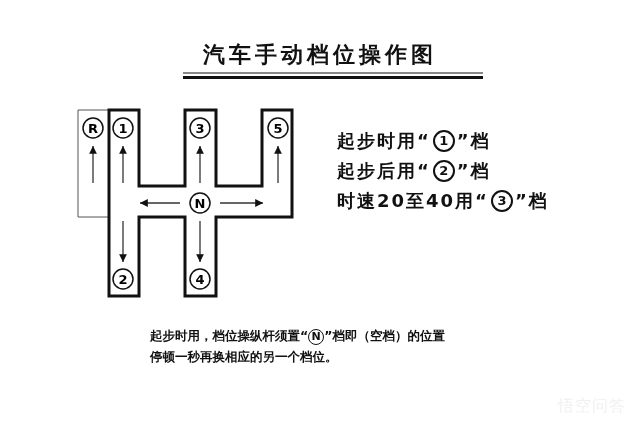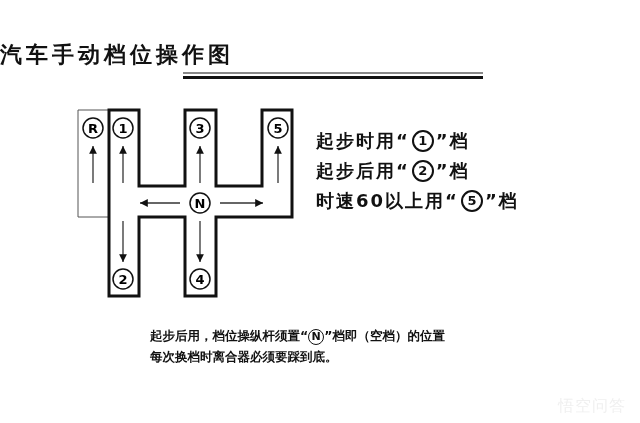--- a/index.html
+++ b/index.html
@@ -1,23 +1,23 @@
 <!DOCTYPE html>
 <html><head>
 <meta charset="utf-8">
 <style>
   html, body { margin:0; padding:0; background:#ffffff; }
   body { width:640px; height:423px; position:relative; overflow:hidden;
          font-family:"DejaVu Sans","Liberation Sans",sans-serif; color:#111; }
-  .title { position:absolute; left:0; width:640px; top:40px; text-align:left;
+  .title { position:absolute; left:0; width:640px; top:40px; text-align:center;
            font-size:22px; font-weight:bold; letter-spacing:4px; }
   .rule1 { position:absolute; left:183px; width:300px; top:72px; height:2px; background:#888; }
   .rule2 { position:absolute; left:183px; width:300px; top:76px; height:3px; background:#111; }
   svg.shift { position:absolute; left:0; top:0; }
-  .legend { position:absolute; left:316px; top:127px; }
+  .legend { position:absolute; left:337px; top:127px; }
   .legend .row { font-size:18px; font-weight:bold; height:30px; line-height:28px; white-space:nowrap; letter-spacing:2px; }
   .circ { display:inline-block; width:18px; height:18px; border:2px solid #111; border-radius:50%;
           font-size:13px; line-height:18px; text-align:center; letter-spacing:0; vertical-align:2px; margin:0 2px; }
   .notes { position:absolute; left:112px; top:325px; font-size:12.5px; font-weight:bold; line-height:21px; }
   .notes .line { white-space:nowrap; }
   .notes .indent { padding-left:38px; }
   .ncirc { display:inline-block; width:14px; height:14px; border:1.5px solid #111; border-radius:50%;
            font-size:11px; line-height:14px; text-align:center; vertical-align:0px; }
   .wm { position:absolute; right:14px; bottom:6px; font-size:16px; color:#f0f0f0; letter-spacing:1px; }
 </style>
@@ -67,26 +67,26 @@
 </svg>
 
 <div class="legend">
   <div class="row">
     <span>起步时用</span><span>“</span><span class="circ">1</span><span>”</span><span>档</span>
   </div>
   <div class="row">
     <span>起步后用</span><span>“</span><span class="circ">2</span><span>”</span><span>档</span>
   </div>
   <div class="row">
-    <span>时速60以上用</span><span>“</span><span class="circ">5</span><span>”</span><span>档</span>
+    <span>时速20至40用</span><span>“</span><span class="circ">3</span><span>”</span><span>档</span>
   </div>
 </div>
 
 <div class="notes">
   <div class="line indent">
-    <span>起步后用，档位操纵杆须置“</span><span class="ncirc">N</span><span>”档即（空档）的位置</span>
+    <span>起步时用，档位操纵杆须置“</span><span class="ncirc">N</span><span>”档即（空档）的位置</span>
   </div>
   <div class="line indent">
-    <span>每次换档时离合器必须要踩到底。</span>
+    <span>停顿一秒再换相应的另一个档位。</span>
   </div>
 </div>
 
 <div class="wm">悟空问答</div>
 
 </body></html>

